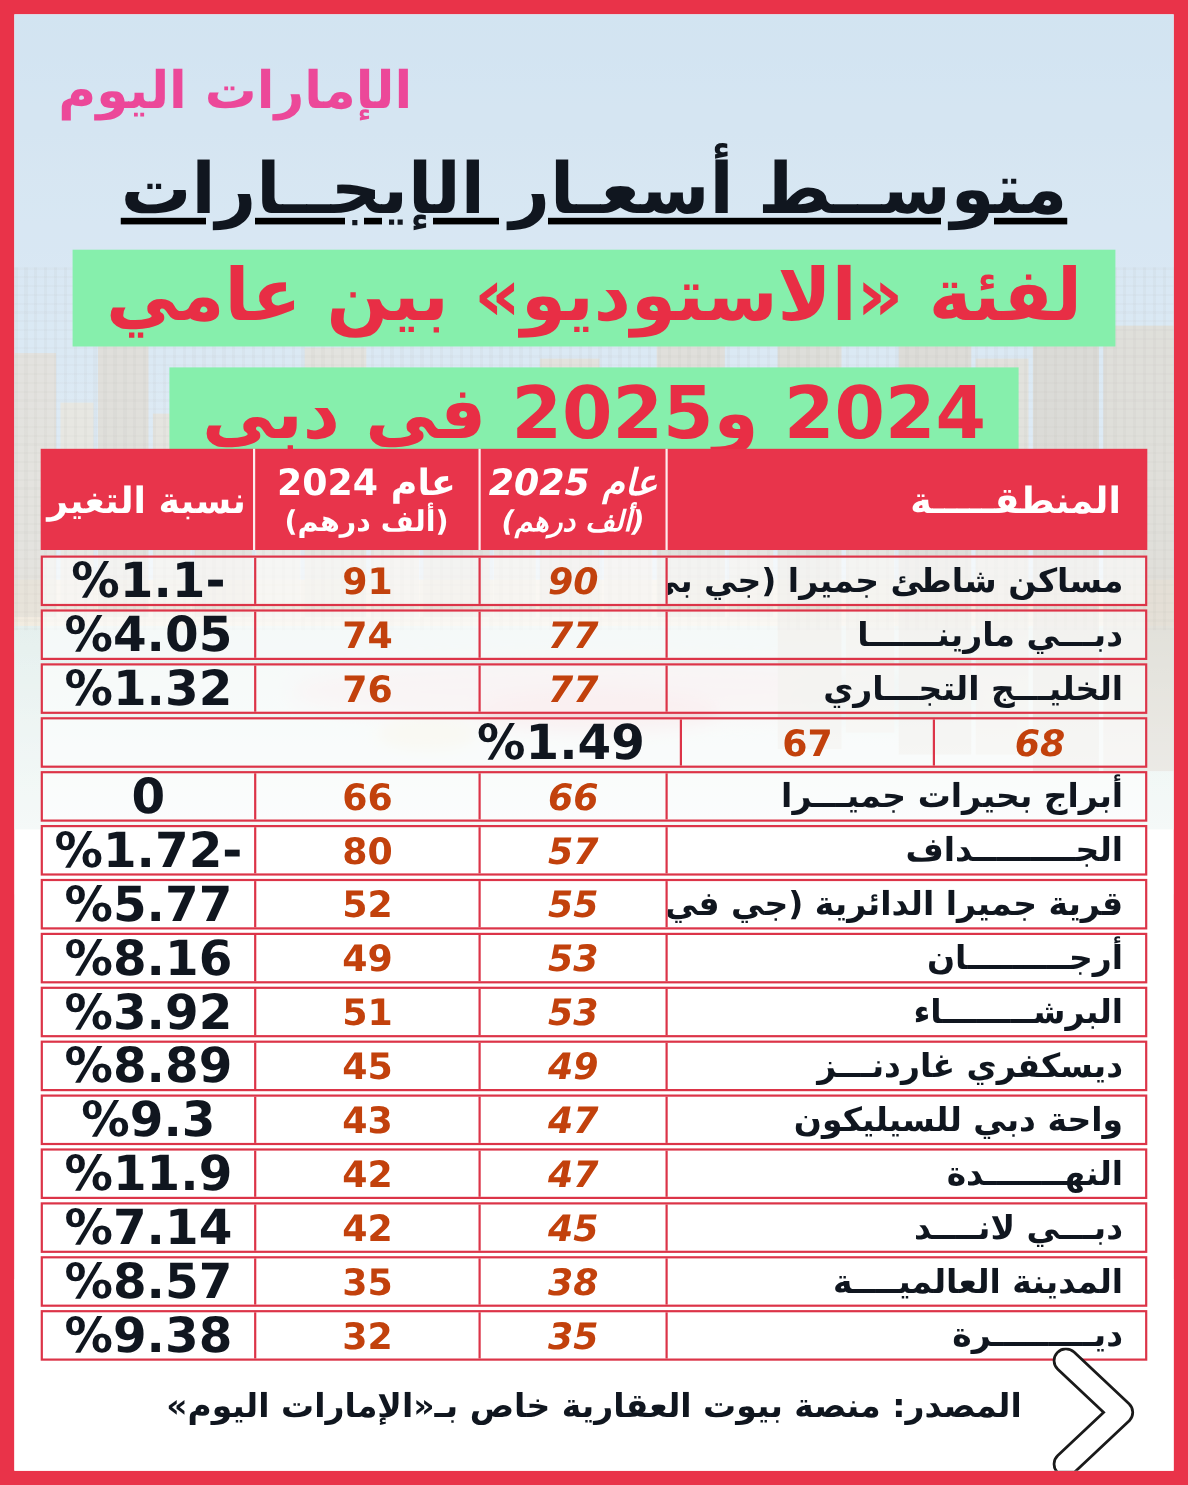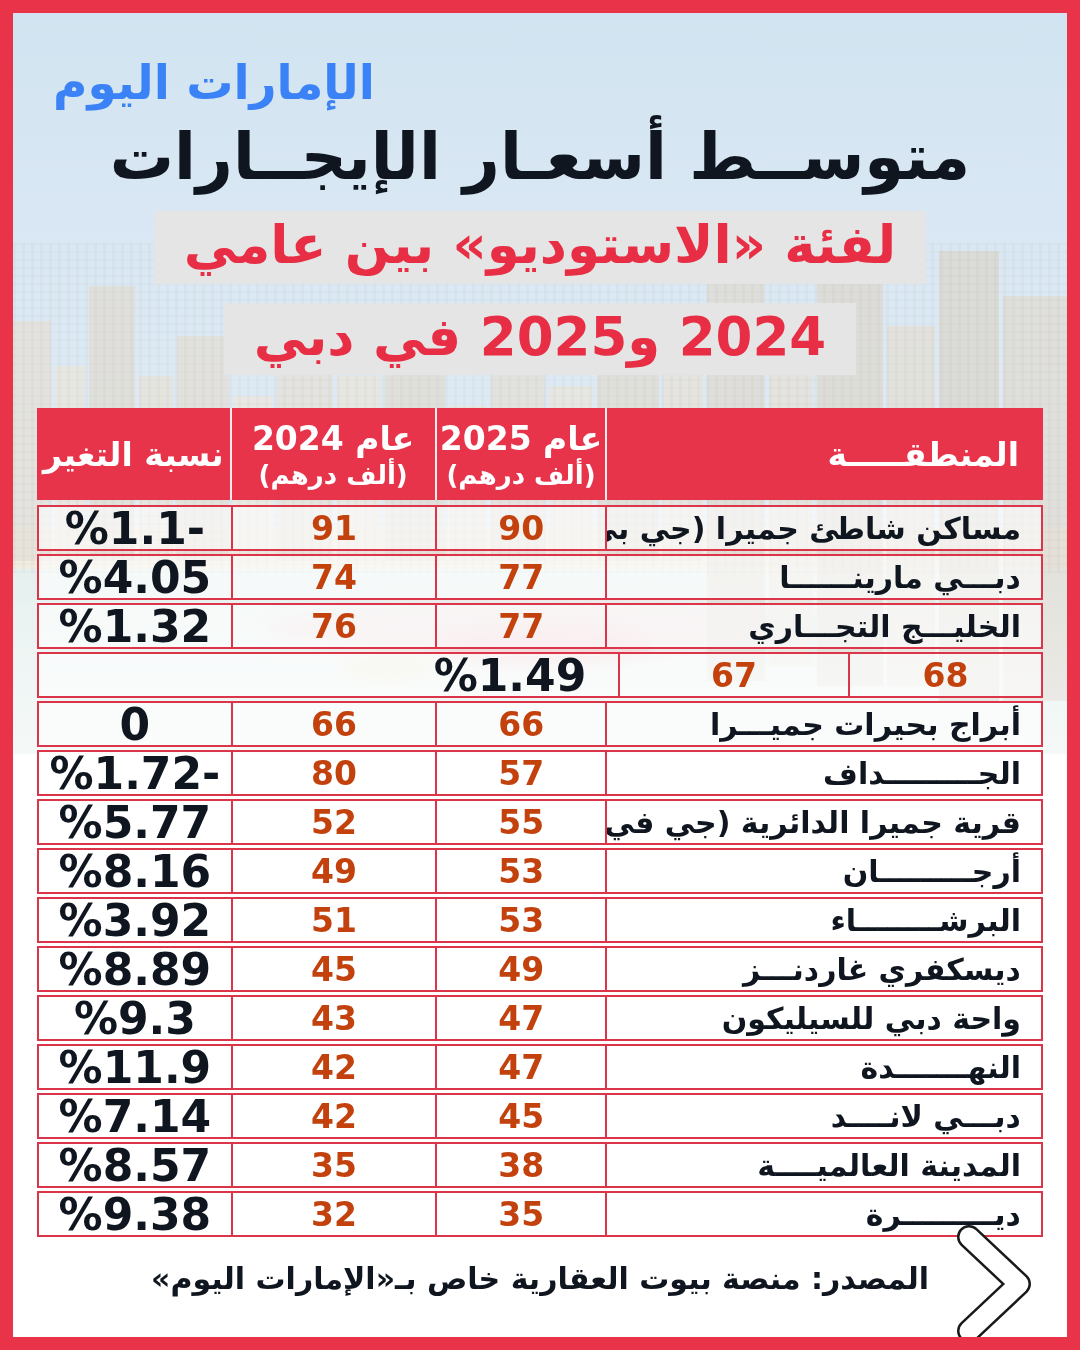--- a/index.html
+++ b/index.html
@@ -32,42 +32,42 @@
     background:repeating-linear-gradient(90deg,rgba(110,105,95,.07) 0 3px,transparent 3px 9px),
                repeating-linear-gradient(0deg,rgba(110,105,95,.05) 0 2px,transparent 2px 8px);}
   .bg-veil{position:absolute;left:0;top:0;width:100%;height:800px;background:rgba(255,255,255,.38);z-index:0;}
   .bg-fade{position:absolute;left:0;top:540px;width:100%;height:620px;
     background:linear-gradient(rgba(255,255,255,0) 0%,rgba(255,255,255,.82) 62%,#fff 100%);z-index:0;}
   .bg-white{position:absolute;left:0;top:1150px;width:100%;height:200px;background:#fff;z-index:0;}
 
   
   .logo{
     position:absolute;left:40px;top:42px;z-index:2;
-    color:#3b82f6;font-size:47px;font-weight:800;letter-spacing:-1px;
+    color:#ec4899;font-size:47px;font-weight:800;letter-spacing:-1px;
     direction:rtl;
   }
-  .title-block{position:absolute;left:0;right:0;top:110px;text-align:center;z-index:2;direction:rtl;}
+  .title-block{position:absolute;left:0;right:0;top:126px;text-align:center;z-index:2;direction:rtl;text-decoration:underline;}
   .main-title{
     margin:0;color:#10161f;font-size:64px;line-height:1.08;font-weight:800;letter-spacing:-1px;
   }
   .badge-line{margin-top:19px;line-height:0;}
   .badge{
-    display:inline-block;background:#e5e5e5;color:#e82e45;
-    font-size:53px;line-height:1.18;font-weight:800;letter-spacing:-1px;
+    display:inline-block;background:#86efac;color:#e82e45;
+    font-size:66px;line-height:1.18;font-weight:800;letter-spacing:-1px;
     padding:3px 30px 7px 30px;
   }
 
   
   .table{position:absolute;right:24px;top:395px;width:1006px;z-index:2;direction:rtl;}
   .thead{display:flex;height:92px;background:#e8344b;}
   .th{display:flex;flex-direction:column;align-items:center;justify-content:center;
       color:#fff;box-sizing:border-box;}
   .th + .th{border-right:2px solid rgba(255,255,255,.9);}
   .col-region{width:486px;}
-  .col-2025{width:191px;}
+  .col-2025{width:191px;font-style:italic;}
   .col-2024{width:230px;}
   .col-change{width:218px;text-align:center;}
   .th.col-region{align-items:flex-start;padding-right:24px;}
   .th-main{font-size:33px;font-weight:800;}
   .th-sub{font-size:26px;font-weight:700;margin-top:2px;}
   .row{display:flex;height:46px;margin-top:3px;background:rgba(255,255,255,.6);
        border:2px solid #dc3448;box-sizing:border-box;}
   .row:first-child{margin-top:5px;}
   .cell{display:flex;align-items:center;justify-content:center;box-sizing:border-box;}
   .cell + .cell{border-right:2px solid #dc3448;}

